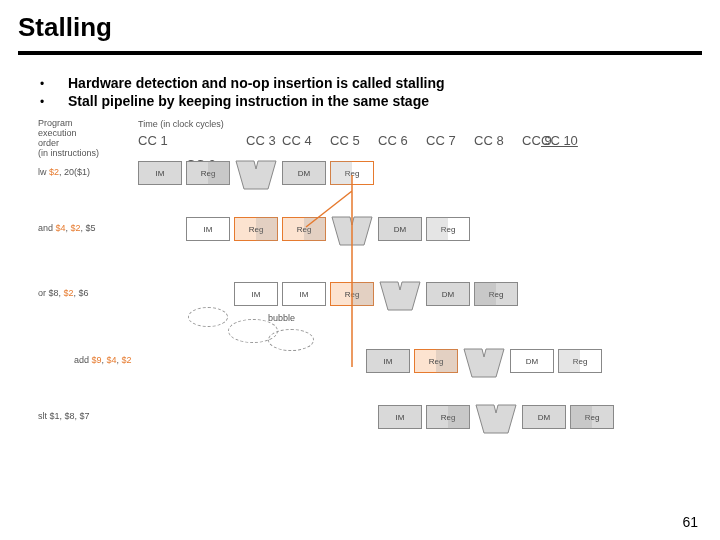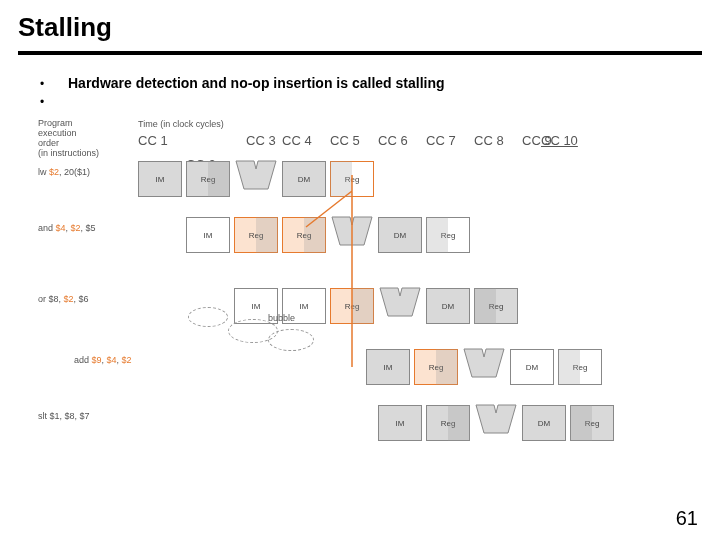--- a/index.html
+++ b/index.html
@@ -86,21 +86,21 @@
     top: 12px;
     font-size: 9px;
     color: #555;
     white-space: nowrap;
   }
   .hl-orange { color: #e67a2e; }
   .stage {
     position: absolute;
     top: 6px;
     width: 44px;
-    height: 36px;
+    height: 24px;
     display: flex;
     align-items: center;
     justify-content: center;
     font-size: 8px;
     color: #444;
   }
   .box-im, .box-dm, .box-reg {
     border: 1px solid #888;
     background: #d9d9d9;
   }
@@ -130,36 +130,37 @@
   }
   .bubble-oval {
     position: absolute;
     border: 1px dashed #999;
     border-radius: 50%;
   }
   .page-num {
     position: absolute;
     bottom: 10px;
     right: 22px;
-    font-size: 20px;
+    font-size: 14px;
   }
 </style>
 </head>
 <body>
 
 <div class="title">Stalling</div>
 <div class="hr"></div>
 
 <div class="bullets" id="bullets">
     <div class="bullet-row">
       <div class="bullet-dot">•</div>
       <div class="bullet-text">Hardware detection and no-op insertion is called stalling</div>
     </div>
     <div class="bullet-row">
       <div class="bullet-dot">•</div>
+      <div class="bullet-text">Stall pipeline by keeping instruction in the same stage</div>
     </div>
   </div>
 
 <div class="diagram" id="diagram">
     <div class="header-row">
       <div class="program-label">Program<br>execution<br>order<br>(in instructions)</div>
       <div class="time-label">Time (in clock cycles)</div>
       <div class="cc-label" style="left: 100px;">CC 1</div>
       <div class="cc-label" style="left: 148px; margin-top: 24px;">CC 2</div>
       <div class="cc-label" style="left: 208px;">CC 3</div>
@@ -190,21 +191,21 @@
       <div class="stage" style="left: 196px; background: rgb(153, 153, 153); opacity: 0.25; border: none; clip-path: polygon(50% 0px, 100% 0px, 100% 100%, 50% 100%);"></div>
       <div class="stage box-orange-fill" style="left: 244px;">Reg</div>
       <div class="stage" style="left: 244px; background: rgb(153, 153, 153); opacity: 0.25; border: none; clip-path: polygon(50% 0px, 100% 0px, 100% 100%, 50% 100%);"></div>
       <div class="alu" style="left: 292px;"><svg viewBox="0 0 44 32">
           <path d="M2 2 L20 2 L22 10 L24 2 L42 2 L34 30 L10 30 Z" fill="#d9d9d9" stroke="#888" stroke-width="1"></path>
         </svg></div>
       <div class="stage box-dm" style="left: 340px;">DM</div>
       <div class="stage box-white" style="left: 388px;">Reg</div>
       <div class="stage" style="left: 388px; background: rgb(153, 153, 153); opacity: 0.25; border: none; clip-path: polygon(0px 0px, 50% 0px, 50% 100%, 0px 100%);"></div>
     </div>
-    <div class="instr-row" style="top: 163px;">
+    <div class="instr-row" style="top: 157px;">
       <div class="instr-label"><span>or $8, </span><span class="hl-orange">$2</span><span>, $6</span></div>
       <div class="stage box-white" style="left: 196px;">IM</div>
       <div class="stage box-white" style="left: 244px;">IM</div>
       <div class="stage box-orange-fill" style="left: 292px;">Reg</div>
       <div class="stage" style="left: 292px; background: rgb(153, 153, 153); opacity: 0.25; border: none; clip-path: polygon(50% 0px, 100% 0px, 100% 100%, 50% 100%);"></div>
       <div class="alu" style="left: 340px;"><svg viewBox="0 0 44 32">
           <path d="M2 2 L20 2 L22 10 L24 2 L42 2 L34 30 L10 30 Z" fill="#d9d9d9" stroke="#888" stroke-width="1"></path>
         </svg></div>
       <div class="stage box-dm" style="left: 388px;">DM</div>
       <div class="stage box-reg" style="left: 436px;">Reg</div>

